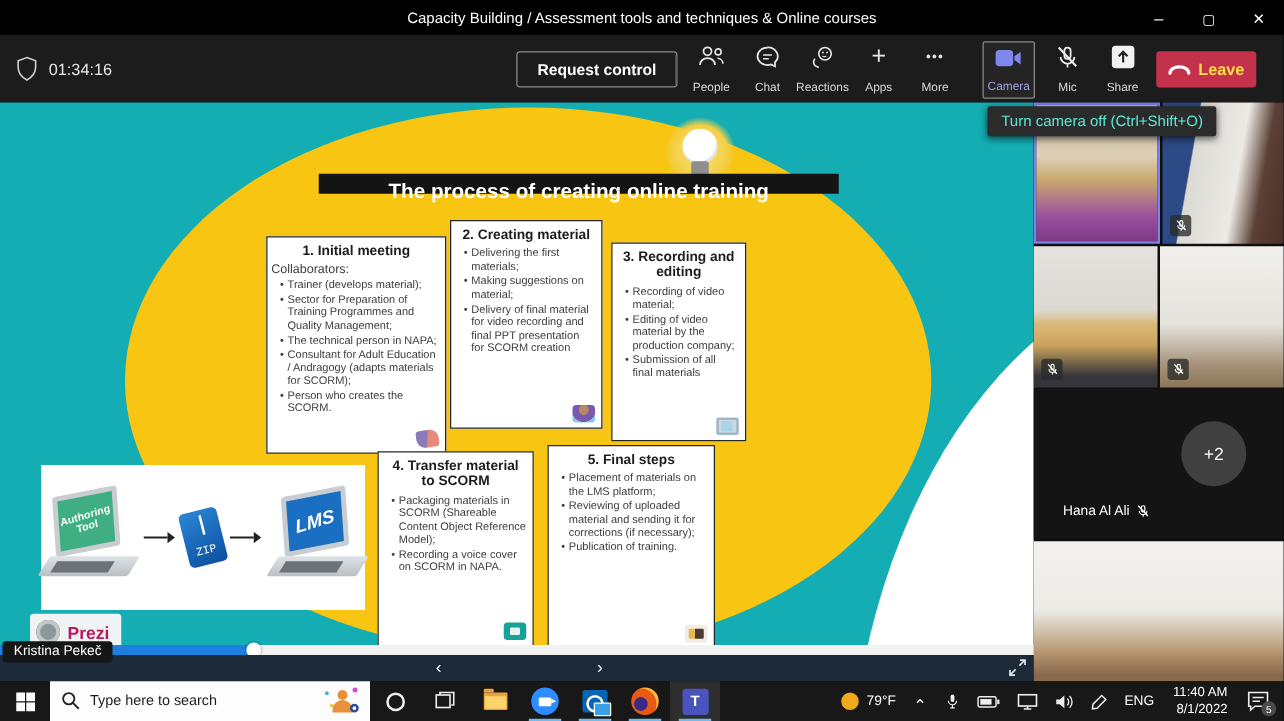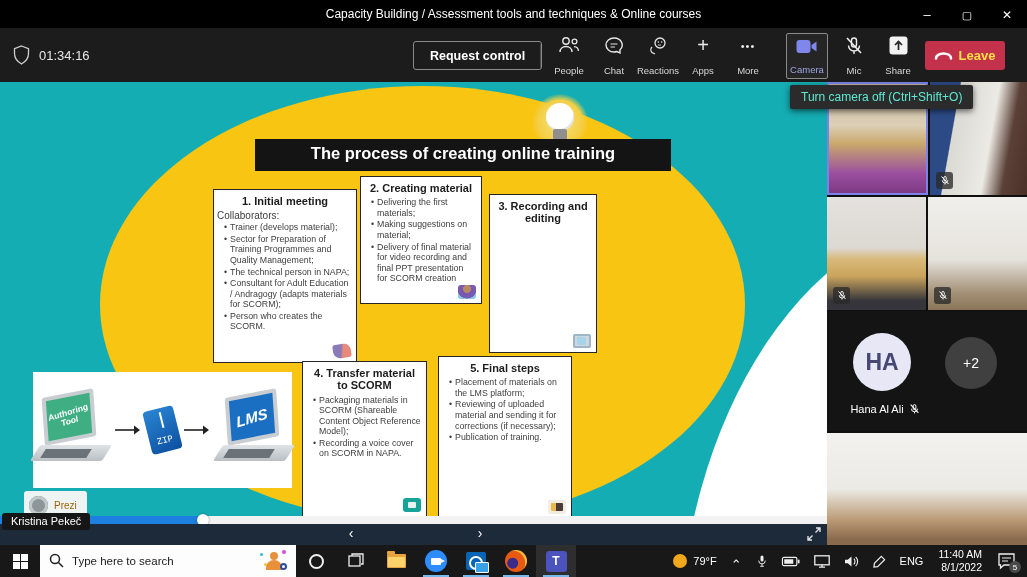--- a/index.html
+++ b/index.html
@@ -27,33 +27,33 @@
   .icon-plus::before{content:"+"; font-size:20px; line-height:18px;}
   .icon-dots::before{content:"•••"; font-size:11px; letter-spacing:1px; line-height:18px;}
 
   
   .stage { position:absolute; left:0; top:82px; width:1027px; height:463px; background:#000; }
 
   
   .slide { position:absolute; left:0; top:0; width:827px; height:442px; background:#14adb3; overflow:hidden; }
   .blob-yellow { position:absolute; left:100px; top:4px; width:645px; height:437px; background:#f9c513; border-radius:50%; }
   .blob-white { position:absolute; left:678px; top:130px; width:300px; height:450px; background:#fff; border-top-left-radius:100% 100%; }
-  .banner { position:absolute; left:255px; top:57px; width:416px; height:32px; background:#141414; color:#fff; font-size:16.5px; font-weight:bold; text-align:center; line-height:28px; }
+  .banner { position:absolute; left:255px; top:57px; width:416px; height:16px; background:#141414; color:#fff; font-size:16.5px; font-weight:bold; text-align:center; line-height:28px; }
   .bulb-glow { position:absolute; left:532px; top:12px; width:56px; height:56px; border-radius:50%; background:radial-gradient(circle,#f7e27c 0%,#f3cf45 55%,rgba(243,207,69,0) 72%); }
   .bulb { position:absolute; left:546px; top:21px; width:28px; height:28px; background:#fff; border-radius:50%; box-shadow:inset -1px -2px 0 #e2e2e2; }
   .bulb-base { position:absolute; left:553px; top:47px; width:14px; height:11px; background:#8f8f8f; border-radius:2px; }
 
   .pbox { position:absolute; background:#fff; border:1.5px solid #262626; padding:5px 5px 4px; overflow:hidden; }
   .pbox h3 { font-size:11px; text-align:center; color:#1c1c1c; line-height:1.12; margin-bottom:3px; }
   .pbox .intro { display:block; font-size:10px; color:#3d3d3d; margin-left:-2px; margin-bottom:1px; }
   .pbox ul { list-style:none; }
   .pbox li { font-size:8.8px; line-height:1.2; color:#3d3d3d; padding-left:11px; text-indent:-6px; margin-bottom:1px; }
   .pbox li::before { content:"•"; margin-right:3px; }
   .box1 { left:213px; top:107px; width:144px; height:174px; }
-  .box2 { left:360px; top:94px; width:122px; height:128px; }
+  .box2 { left:360px; top:94px; width:122px; height:167px; }
   .box3 { left:489px; top:112px; width:108px; height:159px; }
   .box4 { left:302px; top:279px; width:125px; height:156px; }
   .box5 { left:438px; top:274px; width:134px; height:163px; }
 
   .mini-ic { position:absolute; width:18px; height:14px; right:5px; bottom:4px; }
   .hand1 { background:linear-gradient(100deg,#8a7ab8 45%,#e88a7a 55%); border-radius:3px 7px 3px 7px; transform:rotate(-8deg); }
   .persn { background:radial-gradient(circle at 50% 28%,#b98a62 0 28%,#7a5ab0 30% 70%,#88c7e8 72%); border-radius:3px; }
   .vcam { background:#cfd6dd; border-radius:2px; box-shadow:inset 0 0 0 2px #9fb6c6; }
   .vcam::after{content:""; position:absolute; left:4px; top:3px; width:9px; height:8px; background:#a8d4ea; border-radius:1px;}
   .scormic { background:#17a398; border-radius:3px; }
@@ -72,21 +72,21 @@
   .authoring-txt { color:#fff; font-weight:bold; font-size:8.5px; text-align:center; transform:rotate(-6deg); line-height:1.1; }
   .lms-txt { color:#fff; font-weight:bold; font-style:italic; font-size:15px; transform:rotate(-6deg); }
   .zipbox { position:relative; width:32px; height:44px; background:linear-gradient(160deg,#2a86d4,#0d4fa0); border-radius:4px; transform:rotate(-14deg); display:flex; align-items:flex-end; justify-content:center; padding-bottom:6px; }
   .zipbox::before { content:""; position:absolute; left:50%; top:4px; width:2px; height:16px; background:#fff; }
   .zip-txt { color:#fff; font-family:"Liberation Mono",monospace; font-size:9px; }
   .dg-arrow { width:26px; height:12px; }
 
   
   .prezi { position:absolute; left:24px; top:409px; height:29px; background:#eef4f4; border-radius:3px; display:flex; align-items:center; gap:6px; padding:0 10px 0 5px; }
   .prezi-logo { width:19px; height:19px; border-radius:50%; background:#8d9699; box-shadow:inset 0 0 0 3px #c2c9cb, inset 0 0 0 6px #8d9699; }
-  .prezi-txt { color:#a16207; font-weight:normal; font-size:10px; }
+  .prezi-txt { color:#be185d; font-weight:bold; font-size:14px; }
   .presenter { position:absolute; left:2px; top:431px; background:#161616; color:#fff; font-size:11px; padding:2px 9px 3px; border-radius:3px; z-index:30; }
 
   
   .seek { position:absolute; left:0; top:434px; width:827px; height:8px; background:#f2f2f2; z-index:20; }
   .seek-fill { position:absolute; left:0; top:0; height:8px; width:202px; background:#1d7fe0; }
   .seek-handle { position:absolute; left:197px; top:-2px; width:12px; height:12px; background:#fff; border-radius:50%; box-shadow:0 0 2px rgba(0,0,0,.5); }
 
   
   .navbar { position:absolute; left:0; top:442px; width:827px; height:21px; background:#1c2a3a; }
   .nav-btn { position:absolute; top:0; width:30px; height:21px; color:#fff; font-size:14px; text-align:center; line-height:19px; }
@@ -276,20 +276,25 @@
         <ul>
             <li>Delivering the first materials;</li>
             <li>Making suggestions on material;</li>
             <li>Delivery of final material for video recording and final PPT presentation for SCORM creation</li>
           </ul>
         <div class="mini-ic persn"></div>
       </div>
 
       <div class="pbox box3">
         <h3>3. Recording and editing</h3>
+        <ul>
+            <li>Recording of video material;</li>
+            <li>Editing of video material by the production company;</li>
+            <li>Submission of all final materials</li>
+          </ul>
         <div class="mini-ic vcam"></div>
       </div>
 
       <div class="pbox box4">
         <h3>4. Transfer material to SCORM</h3>
         <ul>
             <li>Packaging materials in SCORM (Shareable Content Object Reference Model);</li>
             <li>Recording a voice cover on SCORM in NAPA.</li>
           </ul>
         <div class="mini-ic scormic"></div>
@@ -381,23 +386,20 @@
           <div class="mic-ovl">
             <svg width="10" height="11" viewBox="0 0 20 20">
                 <rect x="7.5" y="2" width="5" height="9" rx="2.5" fill="none" stroke="#fff" stroke-width="1.8"></rect>
                 <path d="M4.5 9.5a5.5 5.5 0 0 0 11 0M10 15v3" fill="none" stroke="#fff" stroke-width="1.8"></path>
                 <path d="M3 2l14 15" stroke="#fff" stroke-width="2"></path>
               </svg>
           </div>
         </div>
       </div>
       <div class="vrow row3">
-        <div class="avatar-ha">
-            <span>HA</span>
-          </div>
         <div class="overflow-b">
             <span>+2</span>
           </div>
         <div class="ha-name">
           <span>Hana Al Ali</span>
           <svg width="11" height="12" viewBox="0 0 20 20">
               <rect x="7.5" y="2" width="5" height="9" rx="2.5" fill="none" stroke="#fff" stroke-width="1.8"></rect>
               <path d="M4.5 9.5a5.5 5.5 0 0 0 11 0M10 15v3" fill="none" stroke="#fff" stroke-width="1.8"></path>
               <path d="M3 2l14 15" stroke="#fff" stroke-width="2"></path>
             </svg>

